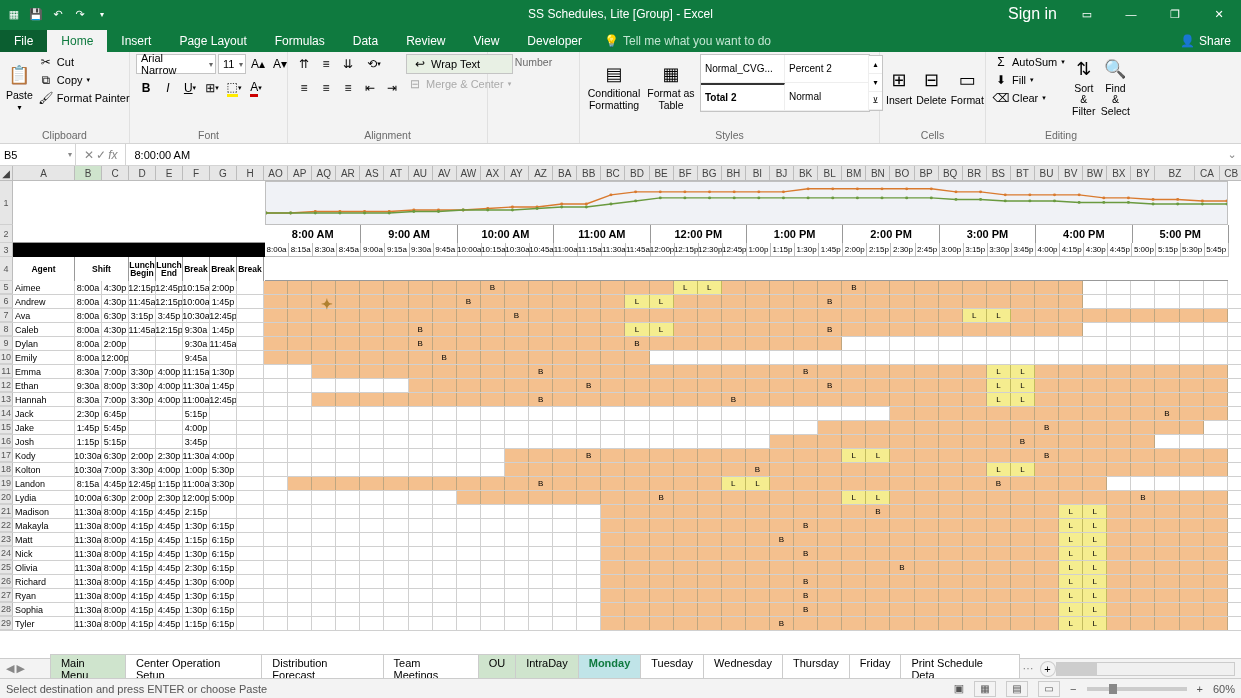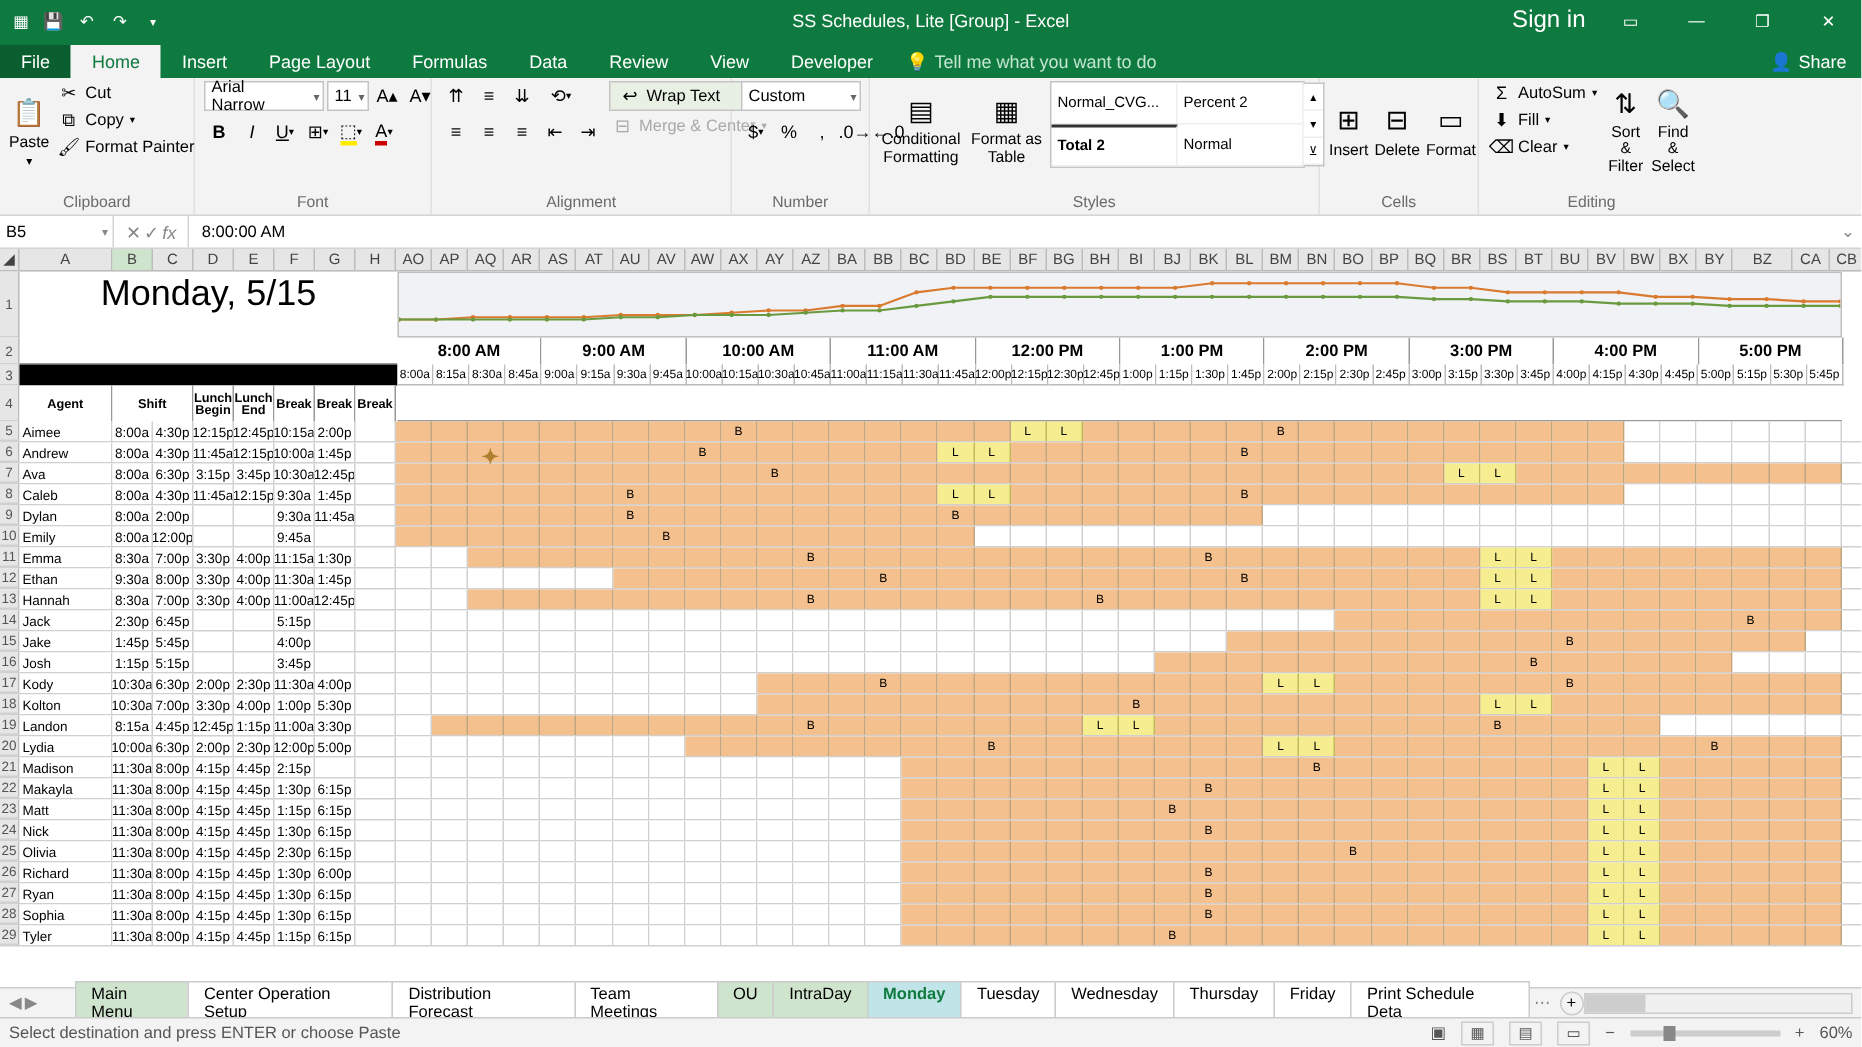--- a/index.html
+++ b/index.html
@@ -232,34 +232,20 @@
             <span class="ricon-sm">⊟</span>
             <span>Merge &amp; Center</span>
             <span style="font-size:7px;">▾</span>
           </div>
       </div>
     </div>
     <div class="rgroup-label">Alignment</div>
   </div>
 
   <div class="rgroup" style="width:92px;">
-    <div class="rgroup-body">
-        <div class="fontbox">
-      <div class="fontrow">
-            <div class="combo" style="width:80px;">Custom</div>
-          </div>
-      <div class="fontrow">
-        <div class="btn-sm">$<span style="font-size:7px;">▾</span></div>
-        <div class="btn-sm">%</div>
-        <div class="btn-sm">,</div>
-        <div class="btn-sm">.0→</div>
-        <div class="btn-sm">←.0</div>
-      </div>
-    </div>
-      </div>
     <div class="rgroup-label">Number</div>
   </div>
 
   <div class="rgroup" style="width:300px;">
     <div class="rgroup-body">
       <div class="rbtn-big" style="width:56px;">
           <span class="ricon">▤</span>
           <span style="text-align:center;line-height:1.1;">Conditional Formatting</span>
         </div>
       <div class="rbtn-big" style="width:50px;">
@@ -396,23 +382,20 @@
       <div class="colhdr" style="width:24.1px;">BX</div>
       <div class="colhdr" style="width:24.1px;">BY</div>
       <div class="colhdr" style="width:40px;">BZ</div>
       <div class="colhdr" style="width:24.1px;">CA</div>
       <div class="colhdr" style="width:24.1px;">CB</div>
     </div>
 
   <div style="display:flex;">
     <div class="rowhdr" style="height:44px;">1</div>
     <div style="width:252px;display:flex;flex-direction:column;">
-      <div class="daterow">
-        <div class="date-text" style="width:252px;">Monday, 5/15</div>
-      </div>
     </div>
     <div class="chartstripe" style="width:963px;">
       <svg class="chartline" viewBox="0 0 963 44" preserveAspectRatio="none" id="chartsvg">
           <polyline points="0,32.496 24.69230769230769,32.496 49.38461538461538,30.912 74.07692307692308,30.912 98.76923076923076,30.912 123.46153846153845,30.912 148.15384615384616,29.328 172.84615384615384,29.328 197.53846153846152,29.328 222.23076923076925,27.744 246.9230769230769,26.159999999999997 271.6153846153846,26.159999999999997 296.3076923076923,22.992 321,22.992 345.6923076923077,13.488 370.3846153846154,10.319999999999997 395.07692307692304,10.319999999999997 419.7692307692308,10.319999999999997 444.4615384615385,10.319999999999997 469.15384615384613,10.319999999999997 493.8461538461538,10.319999999999997 518.5384615384615,10.319999999999997 543.2307692307692,7.152000000000001 567.9230769230769,7.152000000000001 592.6153846153846,7.152000000000001 617.3076923076924,7.152000000000001 642,7.152000000000001 666.6923076923076,7.152000000000001 691.3846153846154,10.319999999999997 716.0769230769231,10.319999999999997 740.7692307692308,13.488 765.4615384615385,13.488 790.1538461538461,13.488 814.8461538461538,13.488 839.5384615384615,16.656 864.2307692307693,16.656 888.923076923077,18.240000000000002 913.6153846153845,18.240000000000002 938.3076923076923,19.823999999999998 963,19.823999999999998" fill="none" stroke="#d97a2e" stroke-width="1.5"></polyline>
           <circle cx="0" cy="32.496" r="1.5" fill="#d97a2e"></circle>
           <circle cx="24.69230769230769" cy="32.496" r="1.5" fill="#d97a2e"></circle>
           <circle cx="49.38461538461538" cy="30.912" r="1.5" fill="#d97a2e"></circle>
           <circle cx="74.07692307692308" cy="30.912" r="1.5" fill="#d97a2e"></circle>
           <circle cx="98.76923076923076" cy="30.912" r="1.5" fill="#d97a2e"></circle>
           <circle cx="123.46153846153845" cy="30.912" r="1.5" fill="#d97a2e"></circle>

